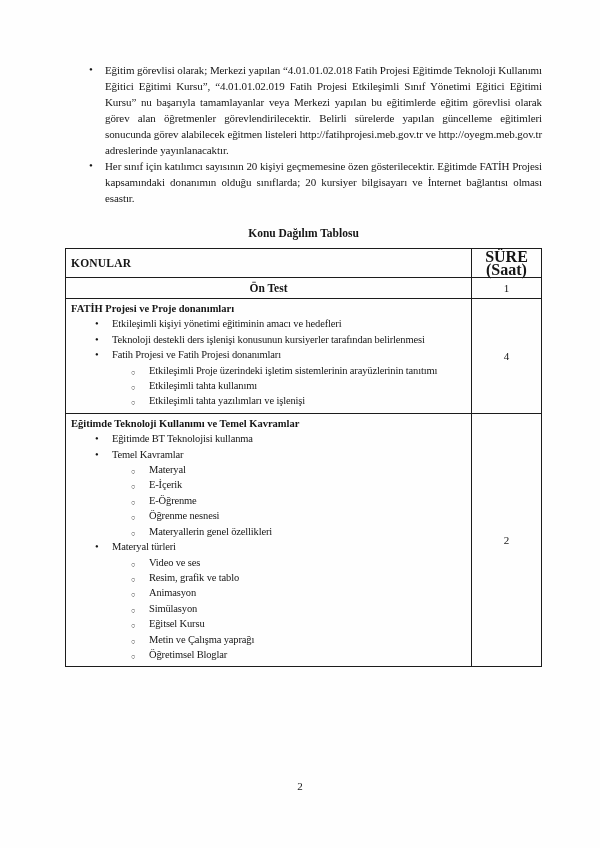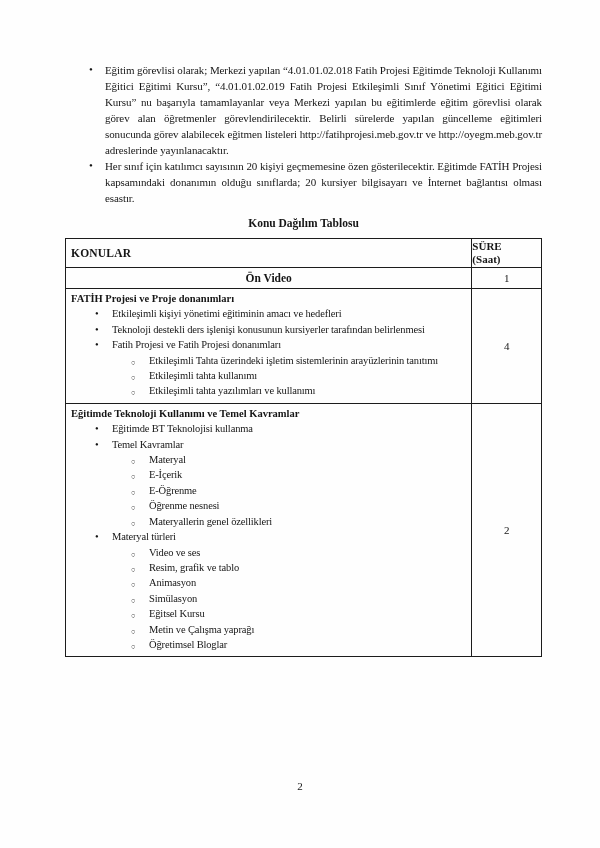--- a/index.html
+++ b/index.html
@@ -43,21 +43,21 @@
     font-size: 12px;
     font-weight: bold;
     margin: 22px 0 0 0;
     letter-spacing: 0.2px;
   }
 
   .table-title {
     text-align: center;
     font-weight: bold;
     font-size: 11.5px;
-    margin-top: 11px;
+    margin-top: 21px;
   }
 
   table.konu-table {
     border-collapse: collapse;
     width: 477px;
     margin-top: 9px;
     border: 1.5px solid #1c1c1c;
   }
   .konu-table th, .konu-table td {
     border: 1px solid #1c1c1c;
@@ -67,22 +67,22 @@
   th.c1 {
     width: 405px;
     text-align: left;
     vertical-align: middle;
     padding: 2px 4px 2px 5px;
     font-size: 11.5px;
     letter-spacing: 0.2px;
   }
   th.c2 {
     width: 70px;
-    text-align: left;
-    font-size: 11px;
+    text-align: center;
+    font-size: 16px;
     line-height: 13px;
     padding: 1px 0;
     font-weight: bold;
   }
   tr.row-ontest td.c1 {
     height: 20px;
     text-align: center;
     vertical-align: middle;
     font-weight: bold;
     font-size: 11.5px;
@@ -151,33 +151,33 @@
       <tbody>
           <tr>
         <th class="c1">KONULAR</th>
         <th class="c2">
           <div>SÜRE</div>
           <div>(Saat)</div>
         </th>
       </tr>
 
       <tr class="row-ontest">
-        <td class="c1">Ön Video</td>
+        <td class="c1">Ön Test</td>
         <td class="hours">1</td>
       </tr>
 
       <tr>
         <td class="cell-topics">
           <div class="row-title">FATİH Projesi ve Proje donanımları</div>
           <div class="t-li l1"><span class="tb">•</span><span>Etkileşimli kişiyi yönetimi eğitiminin amacı ve hedefleri</span></div>
           <div class="t-li l1"><span class="tb">•</span><span>Teknoloji destekli ders işlenişi konusunun kursiyerler tarafından belirlenmesi</span></div>
           <div class="t-li l1"><span class="tb">•</span><span>Fatih Projesi ve Fatih Projesi donanımları</span></div>
-          <div class="t-li l2"><span class="tb">○</span><span>Etkileşimli Tahta üzerindeki işletim sistemlerinin arayüzlerinin tanıtımı</span></div>
+          <div class="t-li l2"><span class="tb">○</span><span>Etkileşimli Proje üzerindeki işletim sistemlerinin arayüzlerinin tanıtımı</span></div>
           <div class="t-li l2"><span class="tb">○</span><span>Etkileşimli tahta kullanımı</span></div>
-          <div class="t-li l2"><span class="tb">○</span><span>Etkileşimli tahta yazılımları ve kullanımı</span></div>
+          <div class="t-li l2"><span class="tb">○</span><span>Etkileşimli tahta yazılımları ve işlenişi</span></div>
         </td>
         <td class="hours">4</td>
       </tr>
 
       <tr>
         <td class="cell-topics">
           <div class="row-title">Eğitimde Teknoloji Kullanımı ve Temel Kavramlar</div>
           <div class="t-li l1"><span class="tb">•</span><span>Eğitimde BT Teknolojisi kullanma</span></div>
           <div class="t-li l1"><span class="tb">•</span><span>Temel Kavramlar</span></div>
           <div class="t-li l2"><span class="tb">○</span><span>Materyal</span></div>

